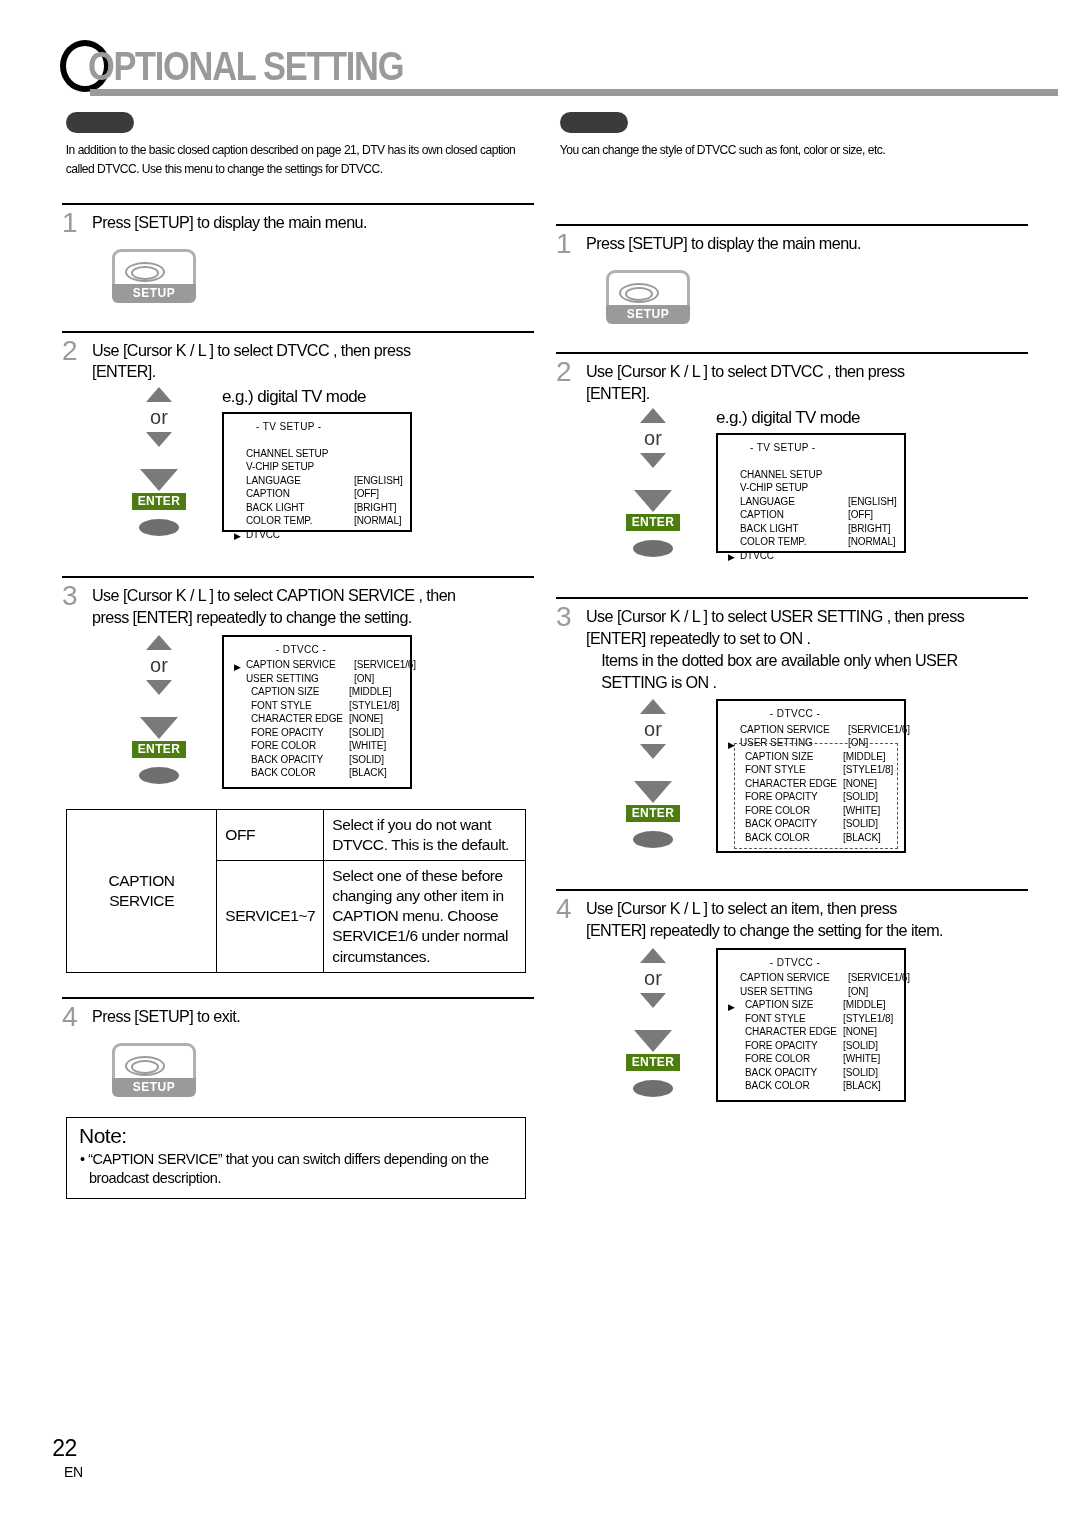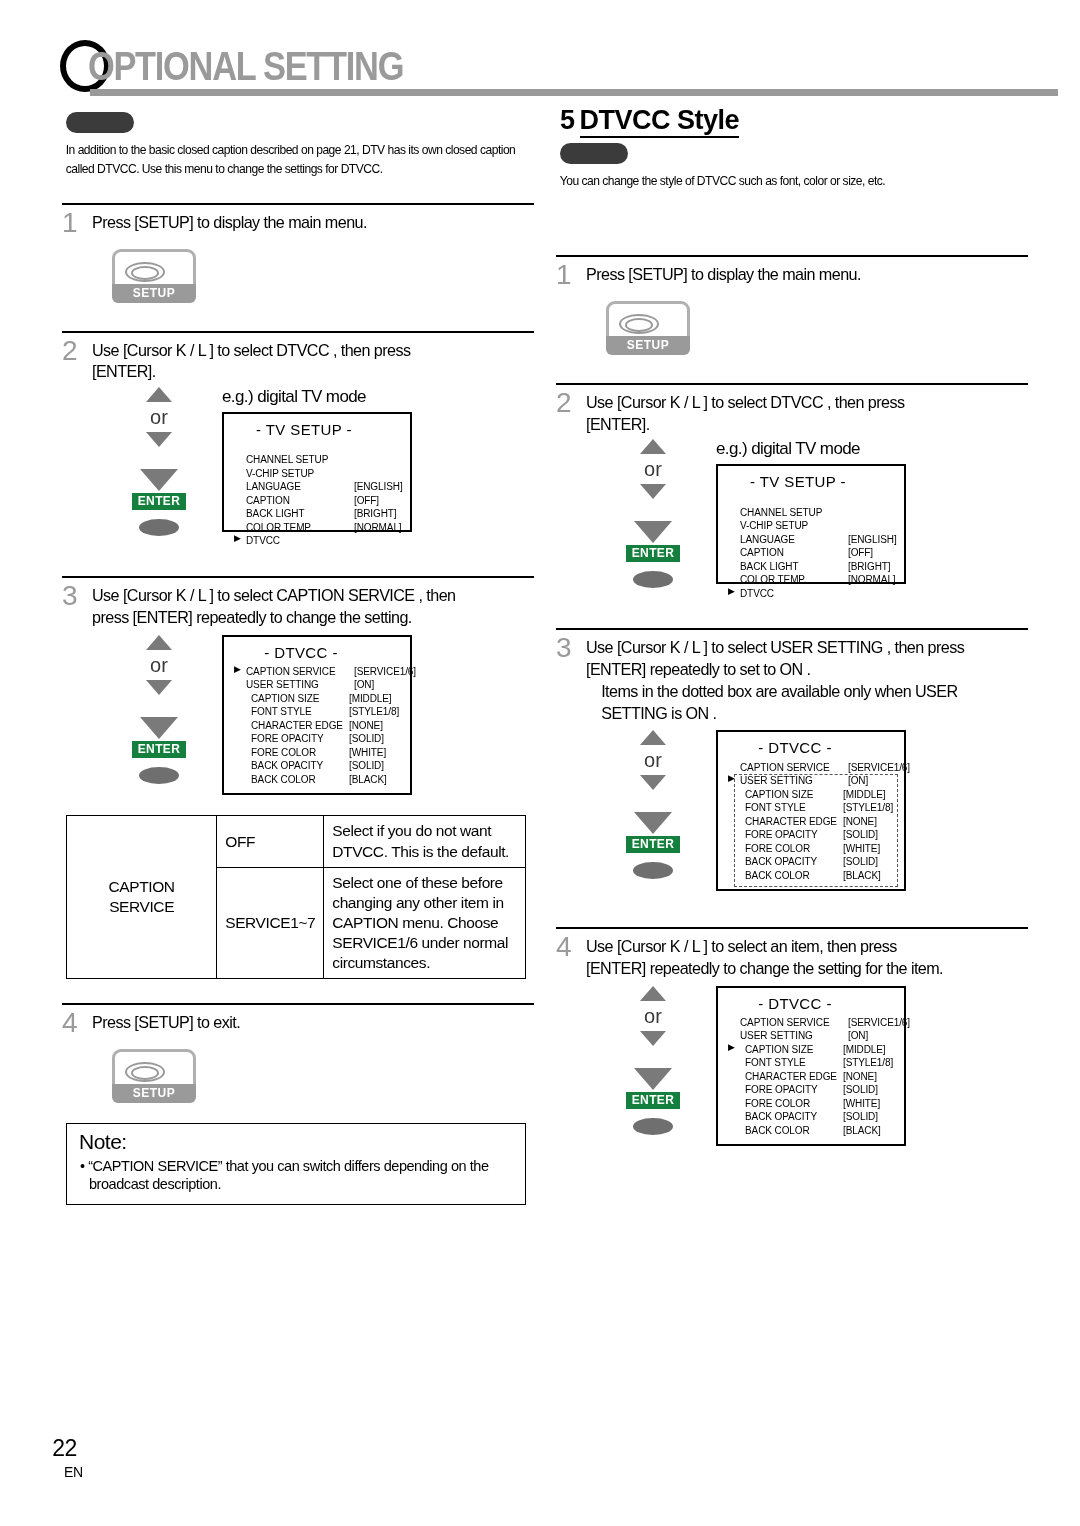--- a/index.html
+++ b/index.html
@@ -178,21 +178,21 @@
   }
   .tri-big {
     width: 0; height: 0;
     margin: 22px auto 0;
     border-left: 19px solid transparent;
     border-right: 19px solid transparent;
     border-top: 22px solid #7a7a7a;
   }
   .kp-enter {
     display: inline-block;
-    background: #15803d;
+    background: #4d7c0f;
     color: #fff;
     font-size: 12px;
     font-weight: 700;
     letter-spacing: 0.4px;
     padding: 1px 6px 2px;
     margin-top: 1px;
   }
   .kp-ell {
     width: 40px; height: 17px;
     background: #6f6f6f;
@@ -206,32 +206,32 @@
     background: #fff;
     padding: 6px 8px 7px 10px;
     font-size: 10px;
     line-height: 1.35;
     letter-spacing: -0.1px;
     color: #000;
     position: relative;
   }
   .osd-title {
     text-align: center;
-    font-size: 15px;
+    font-size: 10px;
     letter-spacing: 0.4px;
     margin-bottom: 2px;
     padding-right: 34px;
   }
   .osd-title.left-ttl {
     text-align: left;
     padding-left: 22px;
   }
   .osd-row {
     display: flex;
-    align-items: flex-start;
+    align-items: flex-end;
     position: relative;
     height: 13.5px;
   }
   .osd-caret {
     width: 12px;
     flex: 0 0 12px;
     font-size: 9px;
     line-height: 1;
   }
   .osd-lbl  { flex: 0 0 108px; white-space: nowrap; }
@@ -503,23 +503,20 @@
 
     <div class="note-box">
       <div class="note-title">Note:</div>
       <div class="note-item">• “CAPTION SERVICE” that you can switch differs depending on the broadcast description.</div>
     </div>
   </div>
 </div>
 
 <div class="col col-right">
 
-  <div class="sec-title">
-    <span class="num">5</span><span class="txt">DTVCC Style</span>
-  </div>
   <div class="sec-tag"></div>
   <p class="sec-desc">You can change the style of DTVCC such as font, color or size, etc.</p>
 
   <div class="step" style="margin-top:64px;">
     <div class="step-head">
       <div class="step-num">1</div>
       <div class="step-text">Press [SETUP] to display the main menu.</div>
     </div>
     <div class="setup-key">
       <div class="body"></div>

